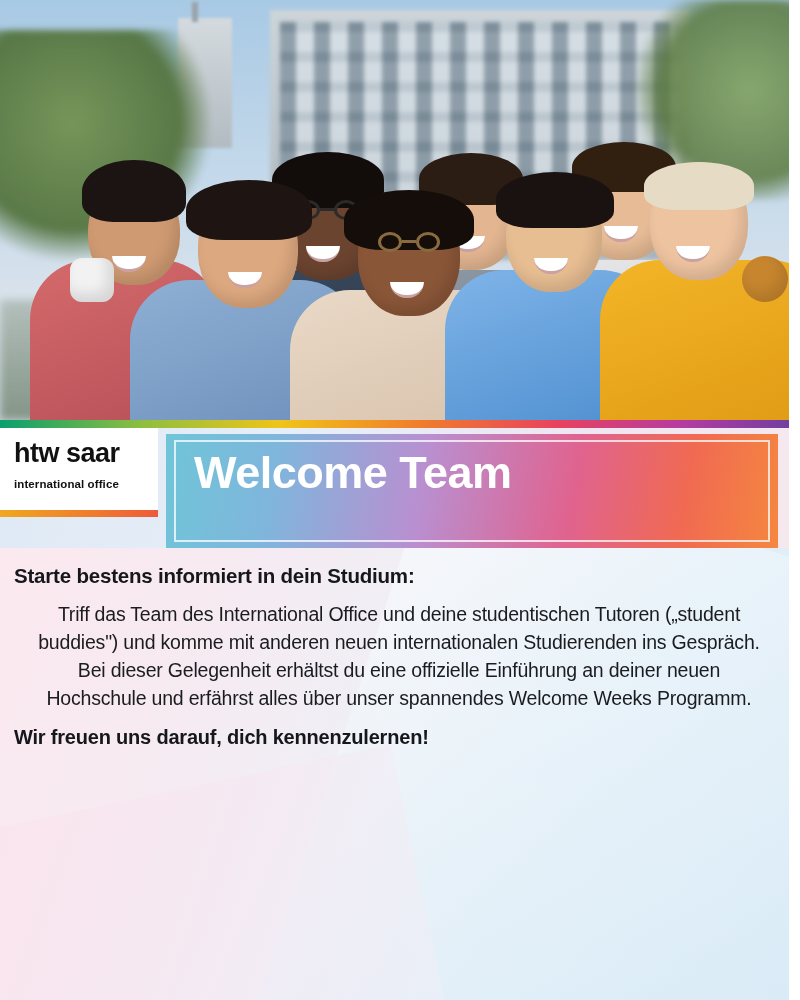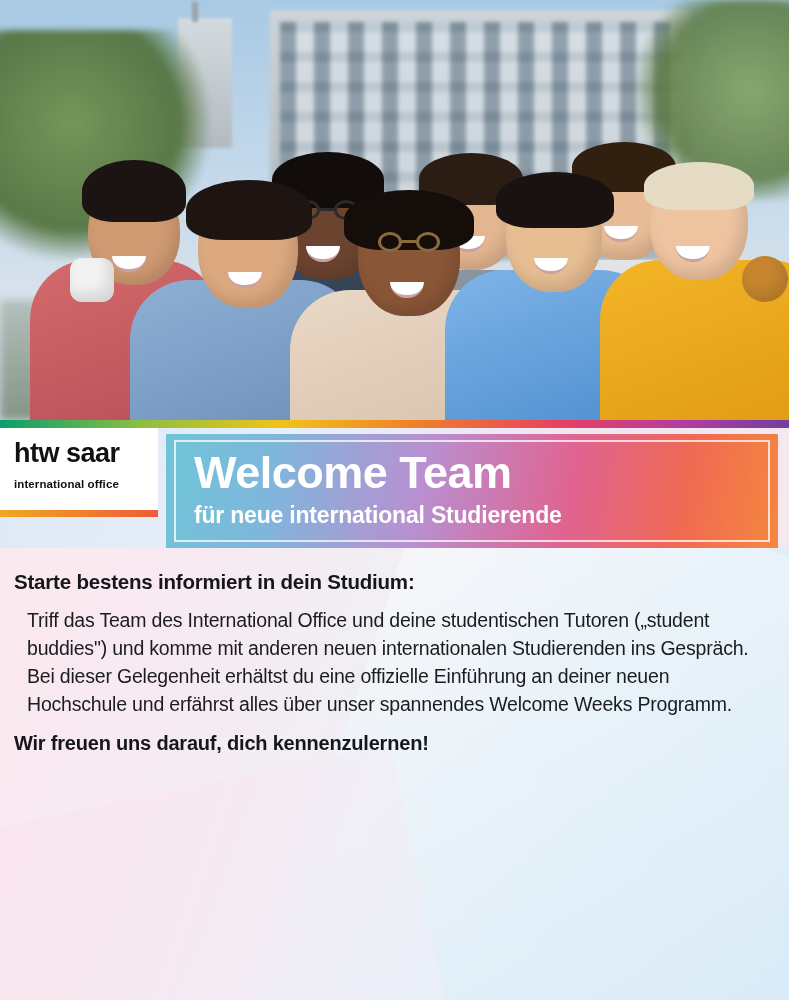--- a/index.html
+++ b/index.html
@@ -213,38 +213,38 @@
     content:"";
     position:absolute;
     left: -120px; top: 250px;
     width: 560px; height: 420px;
     background: linear-gradient(120deg, rgba(252,226,236,.85), rgba(236,241,250,.5));
     transform: rotate(-12deg);
   }
 
   .text-wrap {
     position: absolute;
-    left: 14px; top: 22px;
+    left: 14px; top: 16px;
     width: 770px;
     z-index: 3;
   }
   .lead {
     font-size: 20.5px;
     font-weight: 700;
     color: #15171a;
     margin-bottom: 8px;
     letter-spacing: -0.2px;
   }
   .para {
     font-size: 19.5px;
     color: #1a1c1f;
     line-height: 1.43;
     letter-spacing: -0.2px;
   }
-  .para p { margin: 13px; }
+  .para p { margin: 13px; text-align: center; }
   .closing {
     margin-top: 6px;
     font-size: 20px;
     font-weight: 700;
     color: #15171a;
     letter-spacing: -0.2px;
   }
 </style>
 </head>
 <body>
@@ -337,21 +337,20 @@
   <div class="header">
     <div class="logo-box">
       <div class="logo-title">htw saar</div>
       <div class="logo-sub">international office</div>
     </div>
     <div class="logo-underline"></div>
 
     <div class="title-block">
       <div class="title-inner">
         <div class="ev-title">Welcome Team</div>
-        <div class="ev-sub">für neue international Studierende</div>
       </div>
     </div>
   </div>
 
   <div class="body-area">
     <div class="text-wrap">
       <div class="lead">Starte bestens informiert in dein Studium:</div>
       <div class="para">
         <p>Triff das Team des International Office und deine studentischen Tutoren („student buddies") und komme mit anderen neuen internationalen Studierenden ins Gespräch. Bei dieser Gelegenheit erhältst du eine offizielle Einführung an deiner neuen Hochschule und erfährst alles über unser spannendes Welcome Weeks Programm.</p>
       </div>

